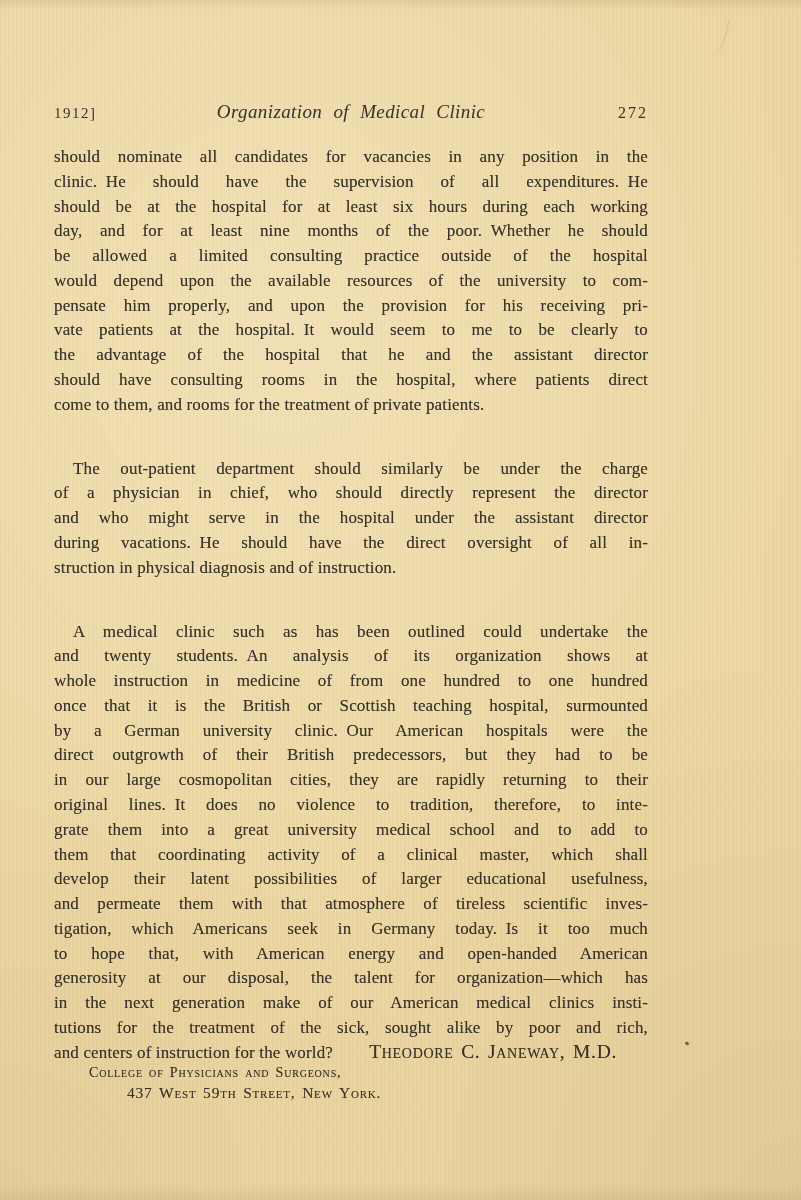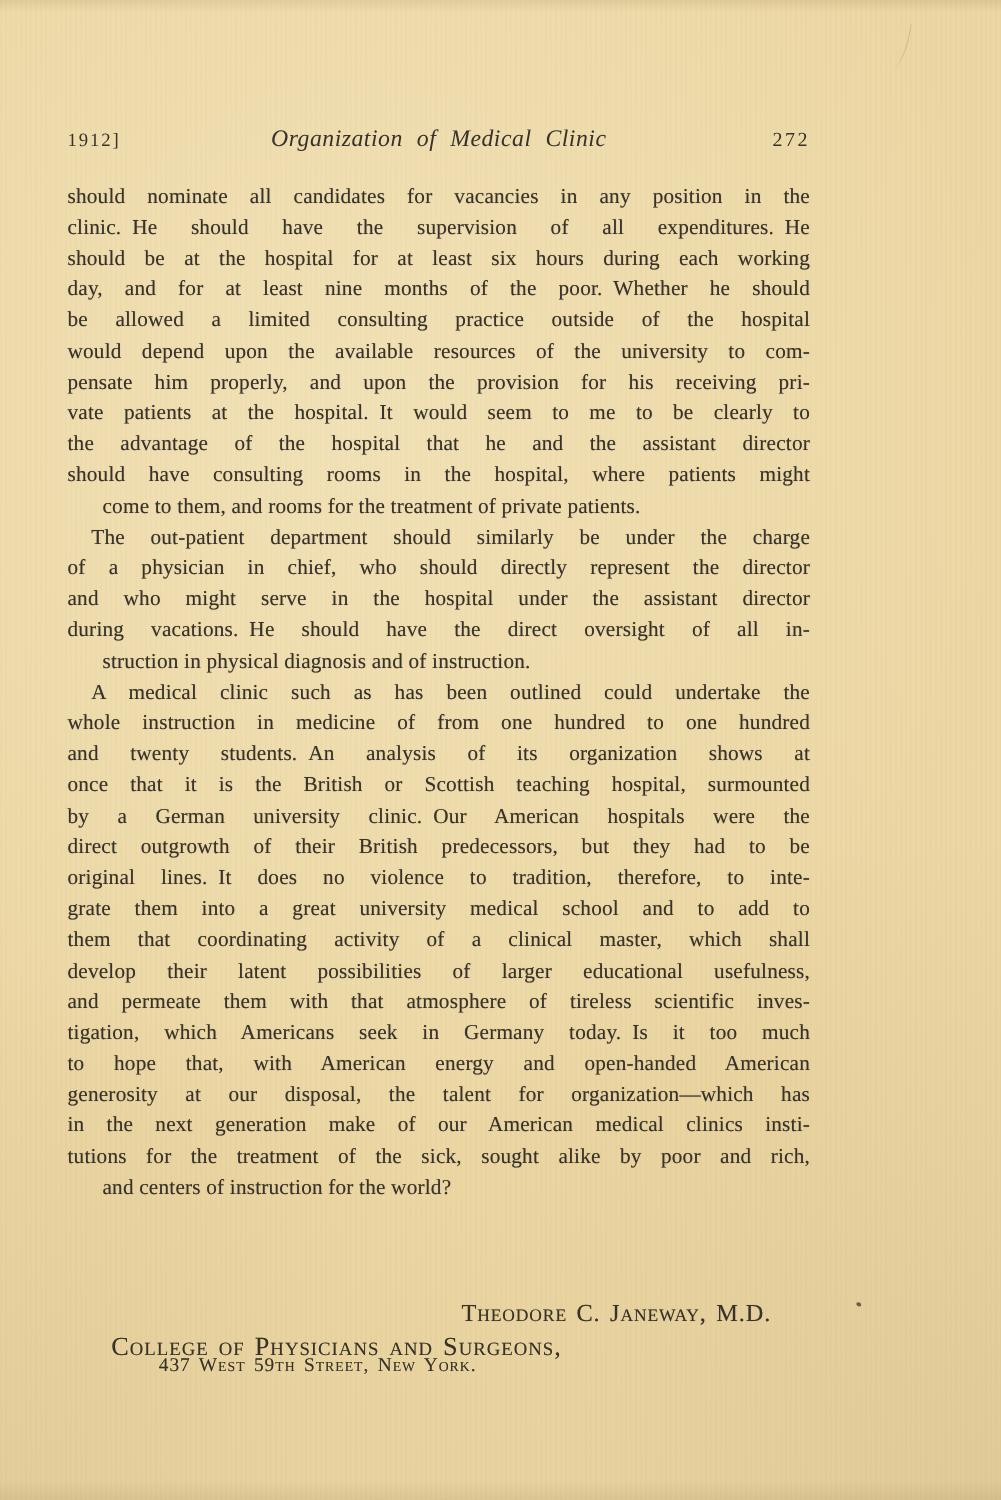--- a/index.html
+++ b/index.html
@@ -41,30 +41,30 @@
     position:absolute;left:54px;top:145px;width:594px;
     font-size:17px;line-height:24.78px;letter-spacing:0.15px;
     text-align:justify;
     text-shadow:0 0 0.6px rgba(55,45,30,0.45);
   }
   .line{
     text-align:justify;
     text-align-last:justify;
     white-space:normal;
   }
-  .line.nojust{text-align-last:left;margin-left:28px;}
-  .line.indent{text-indent:19px;}
+  .line.nojust{text-align-last:left;}
+  .line.indent{text-indent:19px;margin-top:39px;}
   .sig-name{
     position:absolute;top:1041px;right:184px;
     font-variant:small-caps;font-size:19.5px;letter-spacing:0.7px;word-spacing:2px;
     white-space:nowrap;text-shadow:0 0 0.6px rgba(55,45,30,0.45);
   }
   .sig-inst{
     position:absolute;left:89px;top:1065px;
-    font-variant:small-caps;font-size:21px;letter-spacing:0.8px;word-spacing:2px;
+    font-variant:small-caps;font-size:14px;letter-spacing:0.8px;word-spacing:2px;
     white-space:nowrap;text-shadow:0 0 0.5px rgba(55,45,30,0.4);
   }
   .sig-addr{
     position:absolute;left:127px;top:1084px;
     font-variant:small-caps;font-size:15.5px;letter-spacing:0.8px;word-spacing:2px;
     white-space:nowrap;text-shadow:0 0 0.5px rgba(55,45,30,0.4);
   }
   .speck{
     position:absolute;left:685px;top:1042px;width:4px;height:3px;
     background:rgba(70,58,40,0.75);border-radius:50%;transform:rotate(20deg);
@@ -90,33 +90,34 @@
   <main class="body-text" id="body-text">
       <div class="line">should nominate all candidates for vacancies in any position in the</div>
       <div class="line">clinic. He should have the supervision of all expenditures. He</div>
       <div class="line">should be at the hospital for at least six hours during each working</div>
       <div class="line">day, and for at least nine months of the poor. Whether he should</div>
       <div class="line">be allowed a limited consulting practice outside of the hospital</div>
       <div class="line">would depend upon the available resources of the university to com-</div>
       <div class="line">pensate him properly, and upon the provision for his receiving pri-</div>
       <div class="line">vate patients at the hospital. It would seem to me to be clearly to</div>
       <div class="line">the advantage of the hospital that he and the assistant director</div>
-      <div class="line">should have consulting rooms in the hospital, where patients might</div>
+      <div class="line">should have consulting rooms in the hospital, where patients direct</div>
       <div class="line nojust">come to them, and rooms for the treatment of private patients.</div>
       <div class="line indent">The out-patient department should similarly be under the charge</div>
       <div class="line">of a physician in chief, who should directly represent the director</div>
       <div class="line">and who might serve in the hospital under the assistant director</div>
       <div class="line">during vacations. He should have the direct oversight of all in-</div>
       <div class="line nojust">struction in physical diagnosis and of instruction.</div>
       <div class="line indent">A medical clinic such as has been outlined could undertake the</div>
+      <div class="line">and twenty students. An analysis of its organization shows at</div>
       <div class="line">whole instruction in medicine of from one hundred to one hundred</div>
-      <div class="line">and twenty students. An analysis of its organization shows at</div>
       <div class="line">once that it is the British or Scottish teaching hospital, surmounted</div>
       <div class="line">by a German university clinic. Our American hospitals were the</div>
       <div class="line">direct outgrowth of their British predecessors, but they had to be</div>
+      <div class="line">in our large cosmopolitan cities, they are rapidly returning to their</div>
       <div class="line">original lines. It does no violence to tradition, therefore, to inte-</div>
       <div class="line">grate them into a great university medical school and to add to</div>
       <div class="line">them that coordinating activity of a clinical master, which shall</div>
       <div class="line">develop their latent possibilities of larger educational usefulness,</div>
       <div class="line">and permeate them with that atmosphere of tireless scientific inves-</div>
       <div class="line">tigation, which Americans seek in Germany today. Is it too much</div>
       <div class="line">to hope that, with American energy and open-handed American</div>
       <div class="line">generosity at our disposal, the talent for organization—which has</div>
       <div class="line">in the next generation make of our American medical clinics insti-</div>
       <div class="line">tutions for the treatment of the sick, sought alike by poor and rich,</div>

